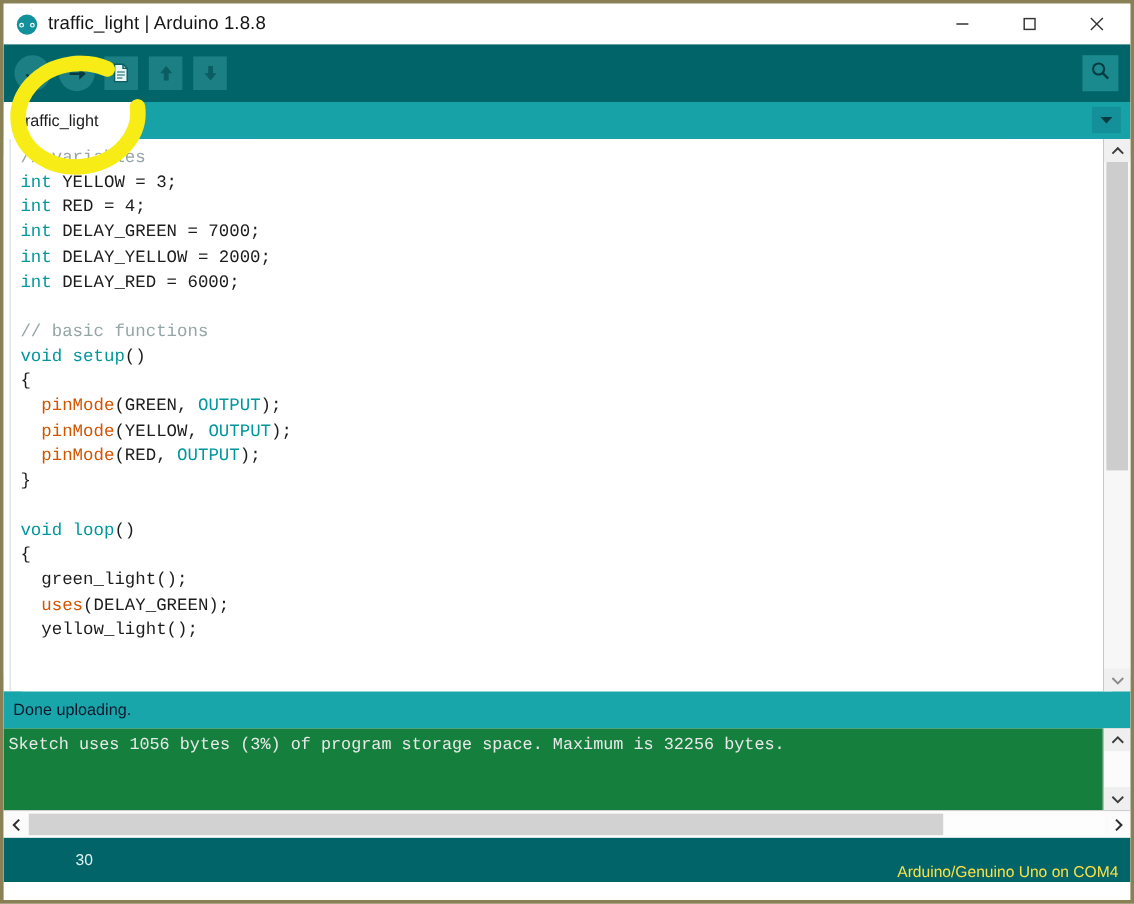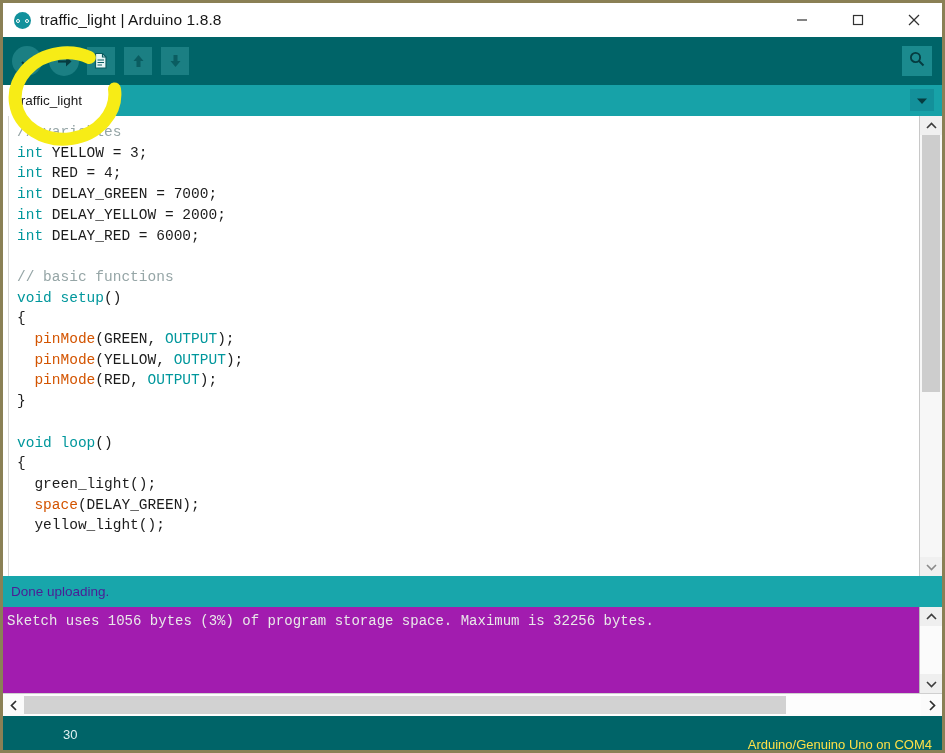--- a/index.html
+++ b/index.html
@@ -208,27 +208,27 @@
   .status-strip {
     height: 31px;
     background: #18a6ab;
     display: flex;
     align-items: center;
     padding-left: 8px;
     box-sizing: border-box;
   }
   .status-strip span {
     font-size: 13.5px;
-    color: #4c1d95;
+    color: #0f172a;
   }
 
   
   .console-wrap {
-    height: 86px;
-    background: #a21caf;
+    height: 68px;
+    background: #15803d;
     display: flex;
     position: relative;
   }
   .console {
     flex: 1 1 auto;
     overflow: hidden;
     padding: 4px 0 0 4px;
     box-sizing: border-box;
   }
   .console-line {
@@ -414,21 +414,21 @@
         <div class="code-line"><span class="kw">void</span><span> </span><span class="kw">setup</span><span>()</span></div>
         <div class="code-line"><span>{</span></div>
         <div class="code-line"><span>  </span><span class="fn">pinMode</span><span>(GREEN, </span><span class="lit">OUTPUT</span><span>);</span></div>
         <div class="code-line"><span>  </span><span class="fn">pinMode</span><span>(YELLOW, </span><span class="lit">OUTPUT</span><span>);</span></div>
         <div class="code-line"><span>  </span><span class="fn">pinMode</span><span>(RED, </span><span class="lit">OUTPUT</span><span>);</span></div>
         <div class="code-line"><span>}</span></div>
         <div class="code-line">&nbsp;</div>
         <div class="code-line"><span class="kw">void</span><span> </span><span class="kw">loop</span><span>()</span></div>
         <div class="code-line"><span>{</span></div>
         <div class="code-line"><span>  green_light();</span></div>
-        <div class="code-line"><span>  </span><span class="fn">space</span><span>(DELAY_GREEN);</span></div>
+        <div class="code-line"><span>  </span><span class="fn">uses</span><span>(DELAY_GREEN);</span></div>
         <div class="code-line"><span>  yellow_light();</span></div>
       </div>
     <div class="vscroll">
       <div class="vs-arrow">
         <svg width="11" height="8" viewBox="0 0 11 8">
             <polyline points="1,6 5.5,1.5 10,6" fill="none" stroke="#3c3c3c" stroke-width="1.6"></polyline>
           </svg>
       </div>
       <div class="vs-track">
         <div class="vs-thumb"></div>

